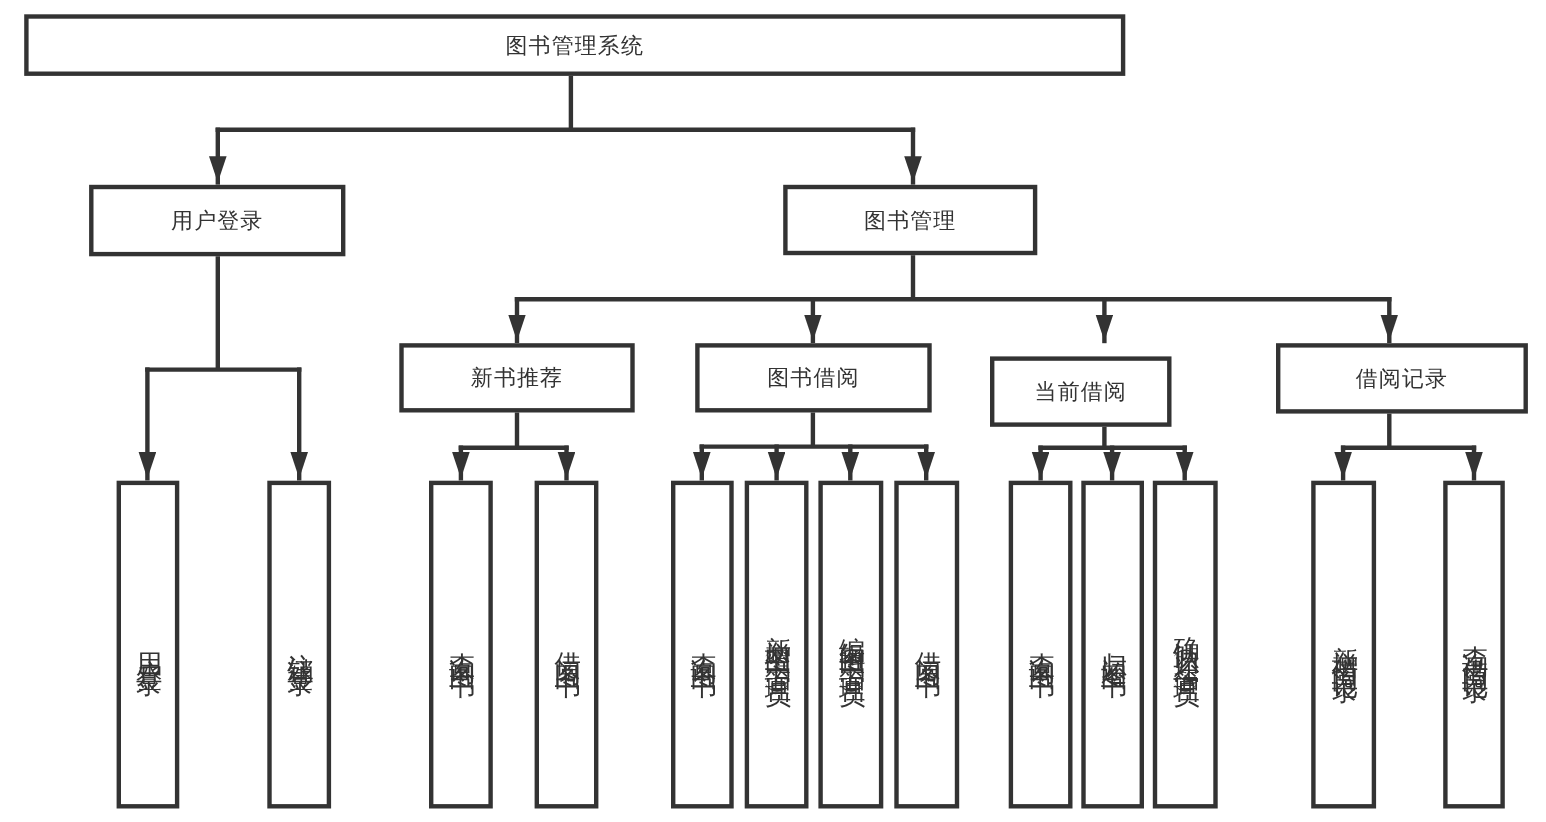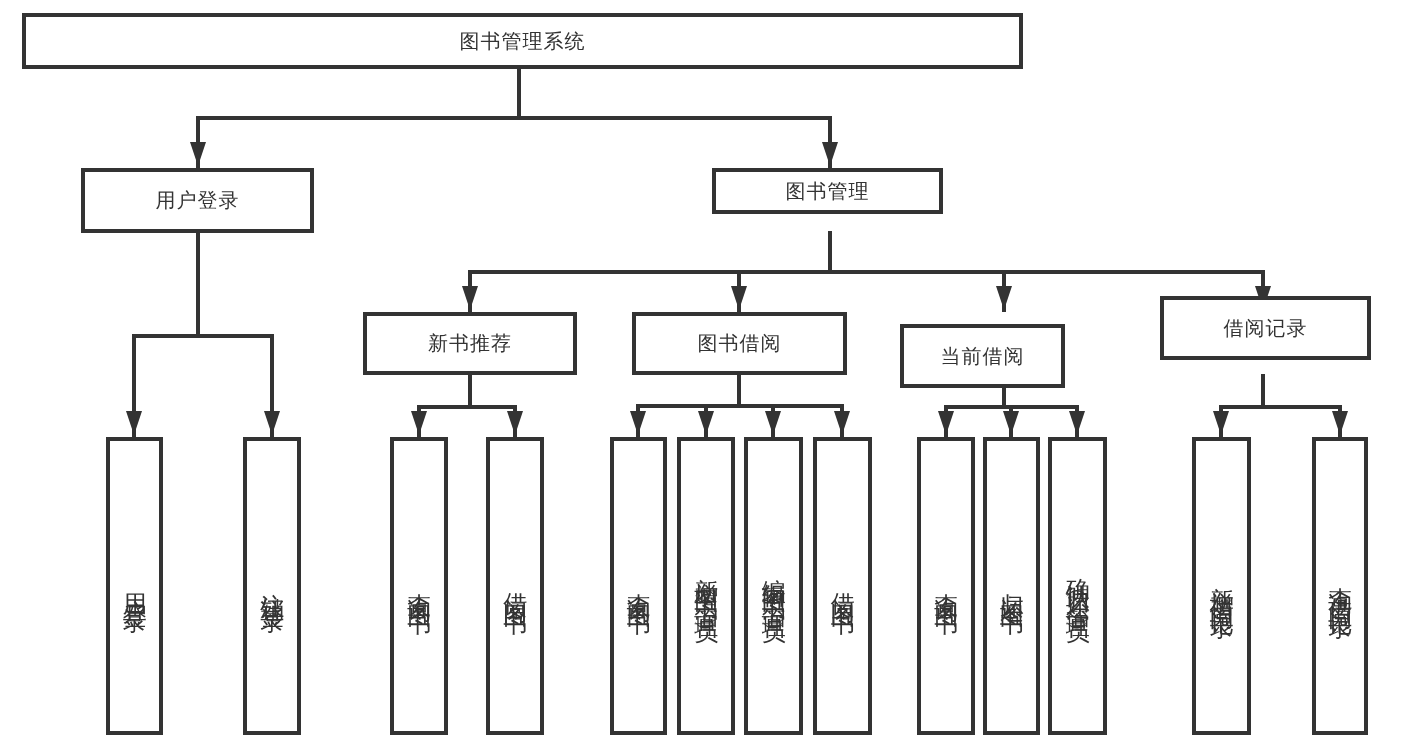--- a/index.html
+++ b/index.html
@@ -105,34 +105,34 @@
     <line class="edge" x1="1340" y1="407" x2="1340" y2="435" marker-end="url(#arw)"></line>
   </svg>
 
   <div class="box" style="left:22px; top:13px; width:1001px; height:56px;">
     <span class="lbl-h">图书管理系统</span>
   </div>
 
   <div class="box" style="left:81px; top:168px; width:233px; height:65px;">
     <span class="lbl-h">用户登录</span>
   </div>
-  <div class="box" style="left:712px; top:168px; width:231px; height:46px;">
+  <div class="box" style="left:712px; top:168px; width:231px; height:64px;">
     <span class="lbl-h">图书管理</span>
   </div>
 
   <div class="box" style="left:363px; top:312px; width:214px; height:63px;">
     <span class="lbl-h">新书推荐</span>
   </div>
   <div class="box" style="left:632px; top:312px; width:215px; height:63px;">
     <span class="lbl-h">图书借阅</span>
   </div>
   <div class="box" style="left:900px; top:312px; width:165px; height:64px;margin-top:12px;">
     <span class="lbl-h">当前借阅</span>
   </div>
-  <div class="box" style="left:1160px; top:296px; width:211px; height:64px;">
+  <div class="box" style="left:1160px; top:312px; width:229px; height:64px;">
     <span class="lbl-h">借阅记录</span>
   </div>
 
   <div class="box" style="left:106px; top:437px; width:57px; height:298px;">
     <span class="lbl-v">用户登录</span>
   </div>
   <div class="box" style="left:243px; top:437px; width:58px; height:298px;">
     <span class="lbl-v">注销登录</span>
   </div>
 

